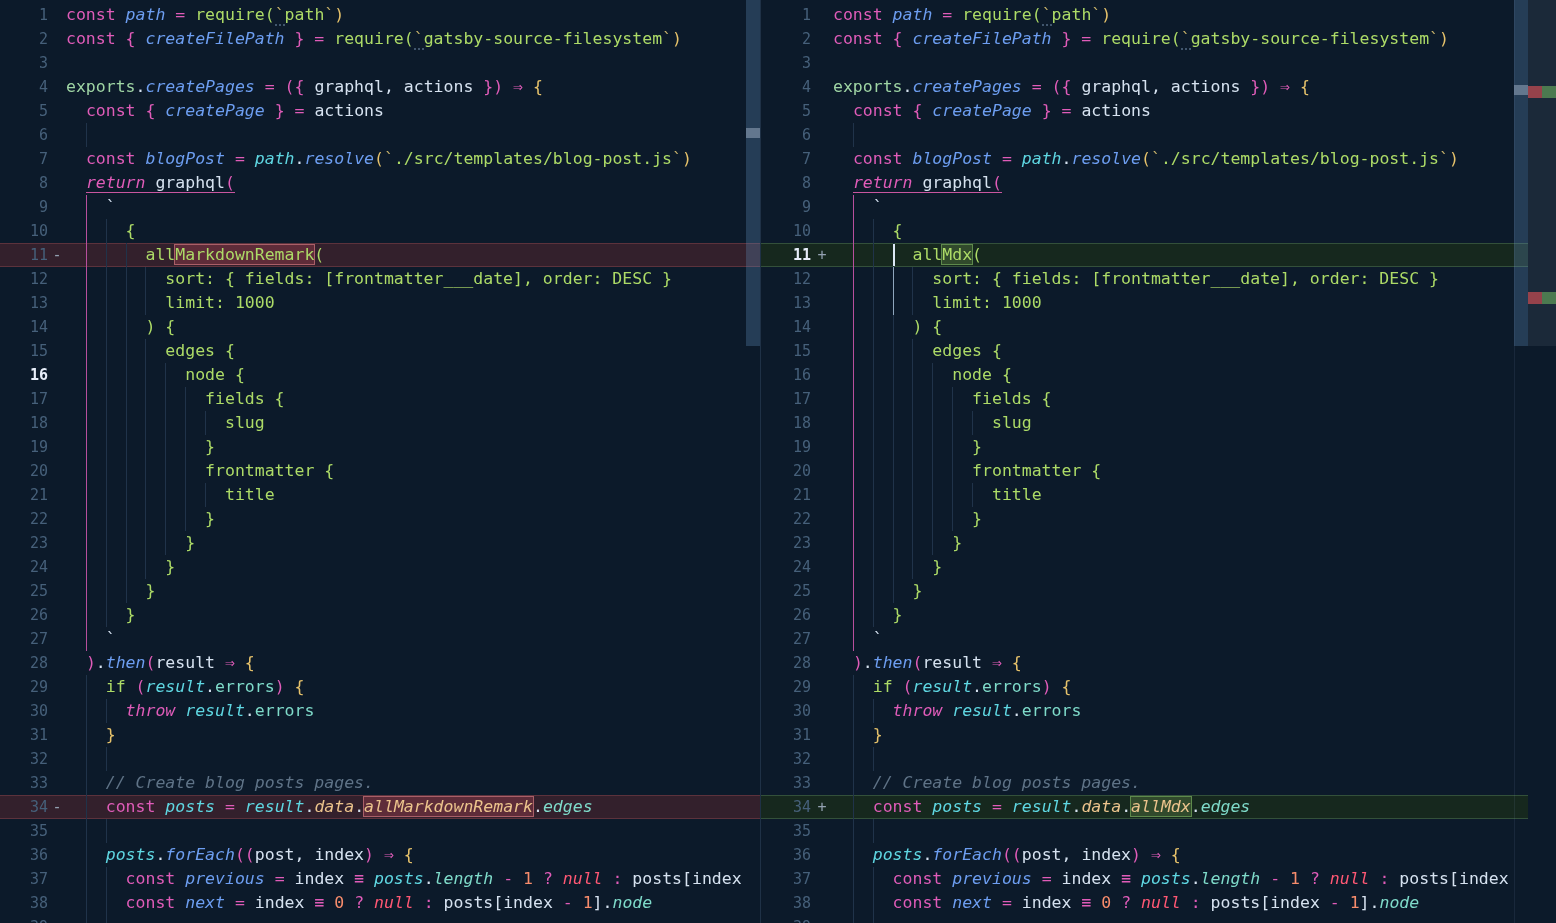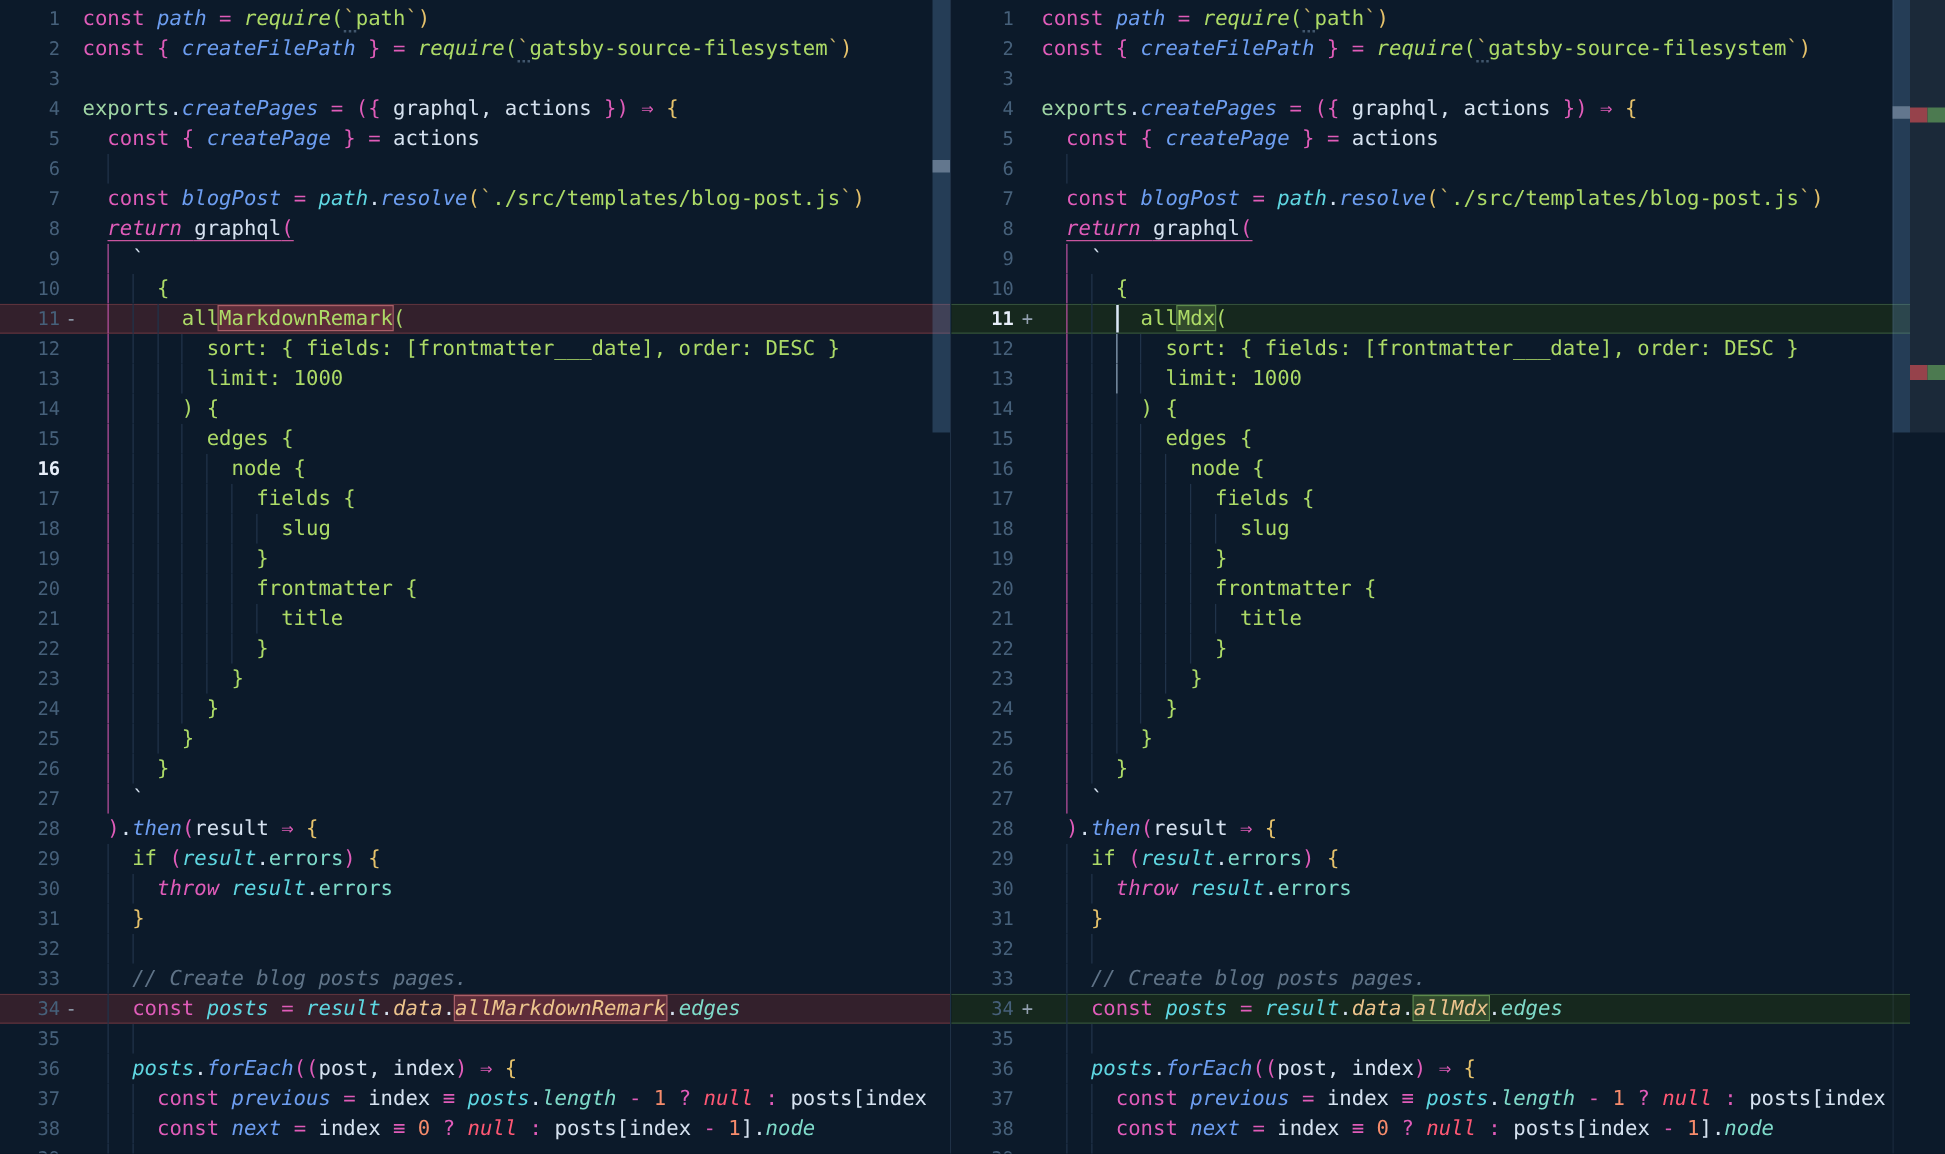--- a/index.html
+++ b/index.html
@@ -21,21 +21,21 @@
   .row.cur .num{color:var(--lnumActive);font-weight:bold;}
   .gd-line{position:absolute;top:0;bottom:0;width:1px;background:var(--guide);}
   .gd-line.pk{background:var(--guideActive);}
   .gd-line.wt{background:var(--guideBright);}
   .cursor{position:absolute;top:1px;bottom:1px;width:2px;background:#dce8f5;}
   .t-kw{color:var(--pink);} .t-kwi{color:var(--pink);font-style:italic;}
   .t-op{color:var(--pink);} .t-pk{color:var(--pink);}
   .t-fn{color:var(--blue);font-style:italic;}
   .t-vr{color:var(--teal);font-style:italic;}
   .t-pr{color:var(--tealg);} .t-pri{color:var(--tealg);font-style:italic;}
-  .t-gr{color:var(--green);} .t-gri{color:var(--green);font-style:italic;}
+  .t-gr{color:var(--green);} .t-gri{color:var(--green);}
   .t-gq{color:var(--green);}
   .t-ex{color:var(--exports);}
   .t-bt{color:var(--btick);} .t-bd{color:var(--gold);}
   .t-tx{color:var(--fg);}
   .t-nm{color:var(--orange);} .t-nl{color:var(--red);font-style:italic;}
   .t-cm{color:var(--comment);font-style:italic;}
   .t-gd{color:var(--goldi);font-style:italic;}
   .t-u{border-bottom:1px solid var(--pinkU);}
   .t-du{border-bottom:2px dotted rgba(130,160,190,.45);}
   .t-hr{background:var(--rmWordBg);outline:1px solid var(--rmWordBorder);}

